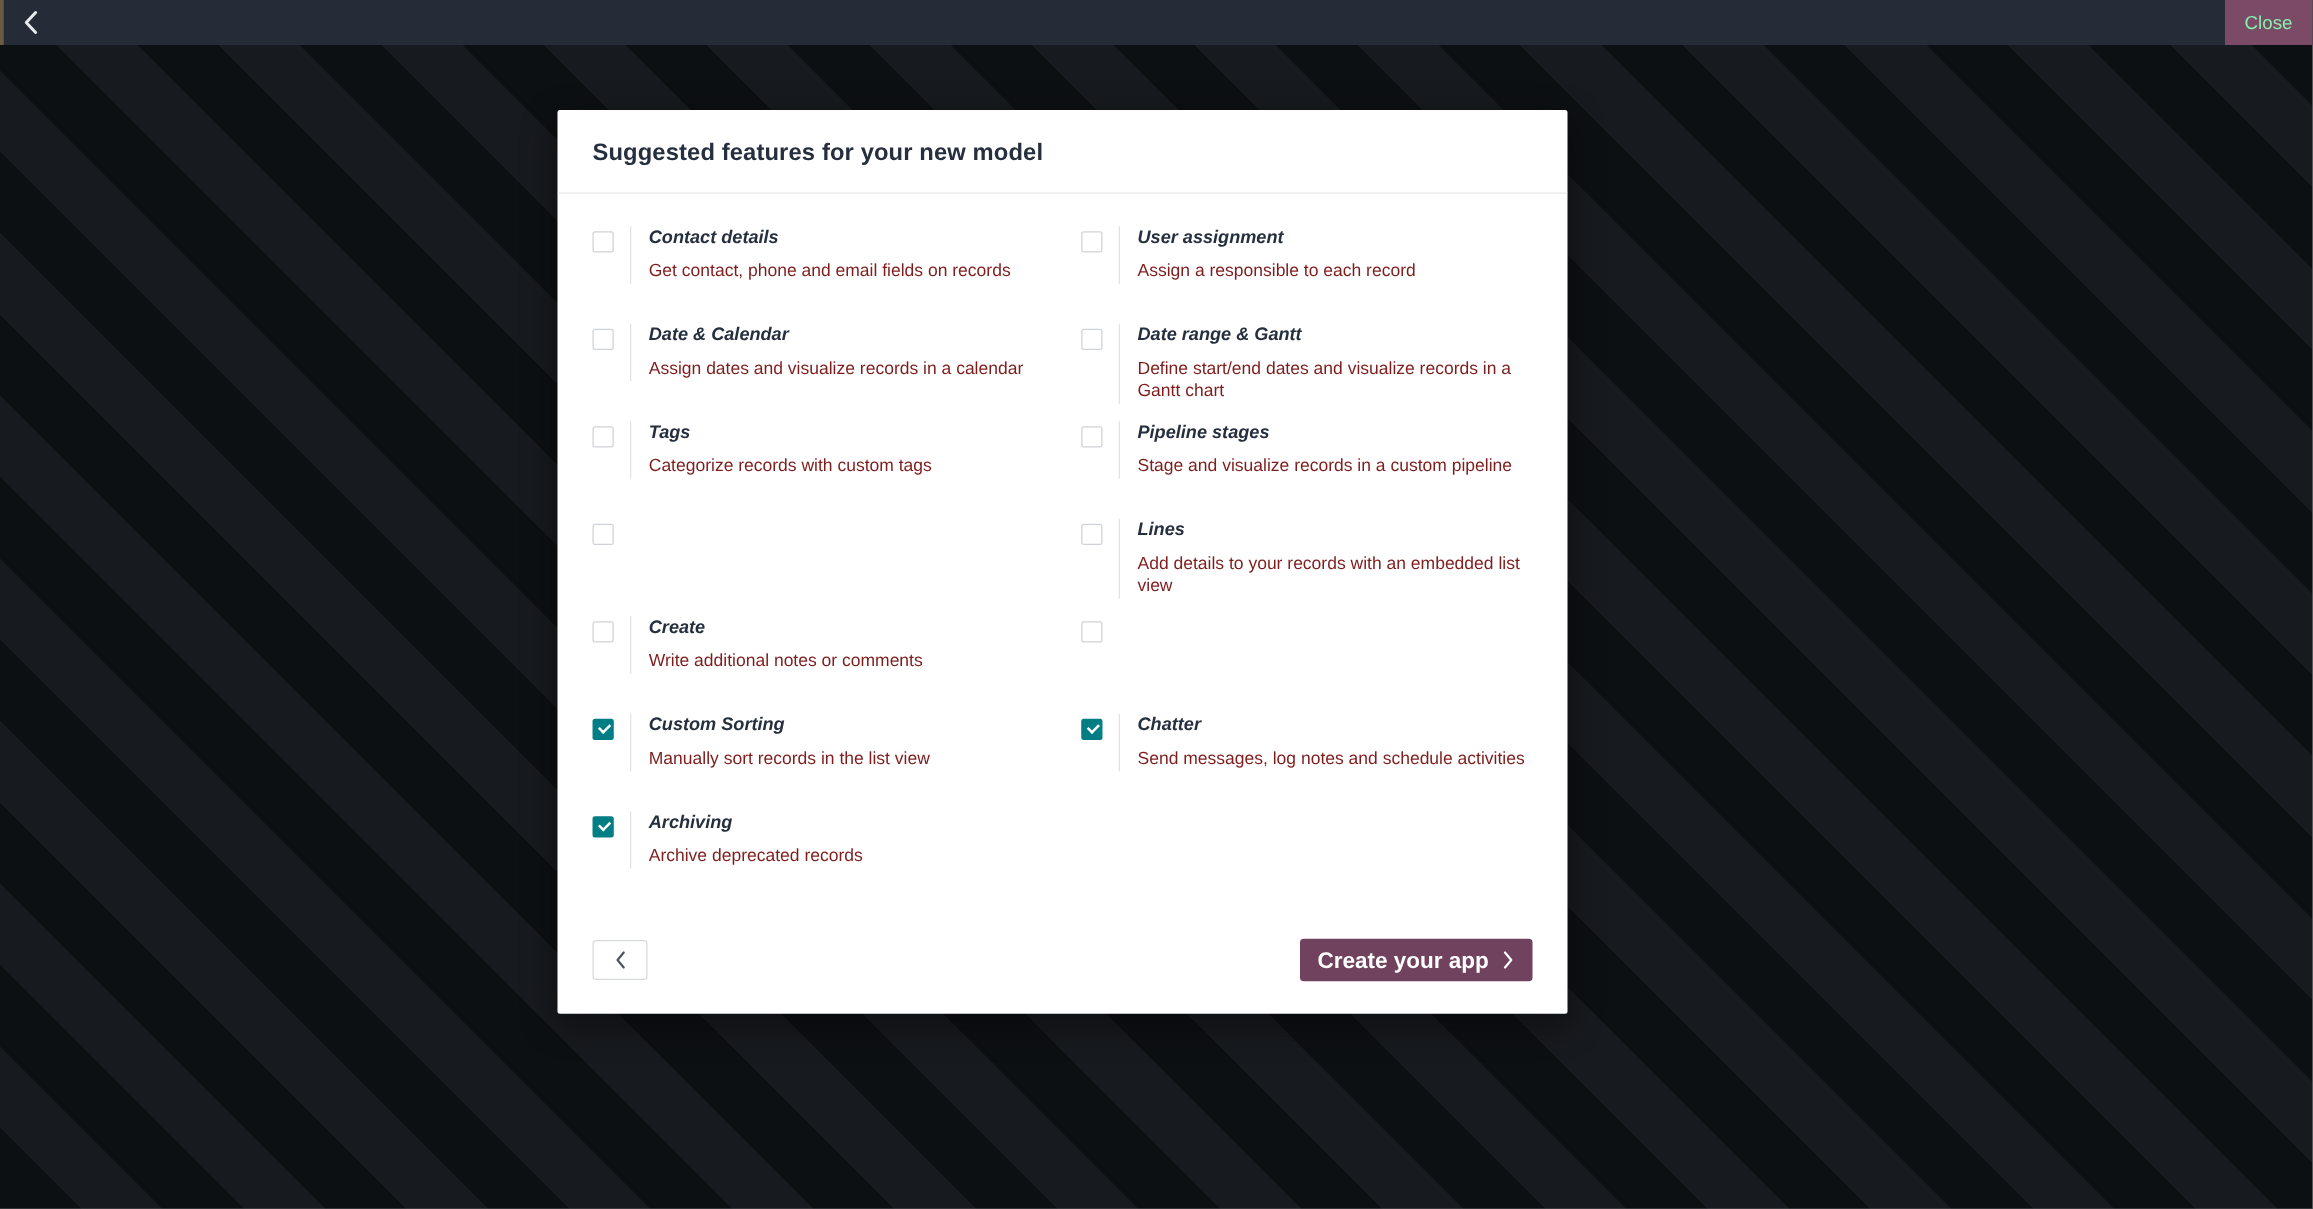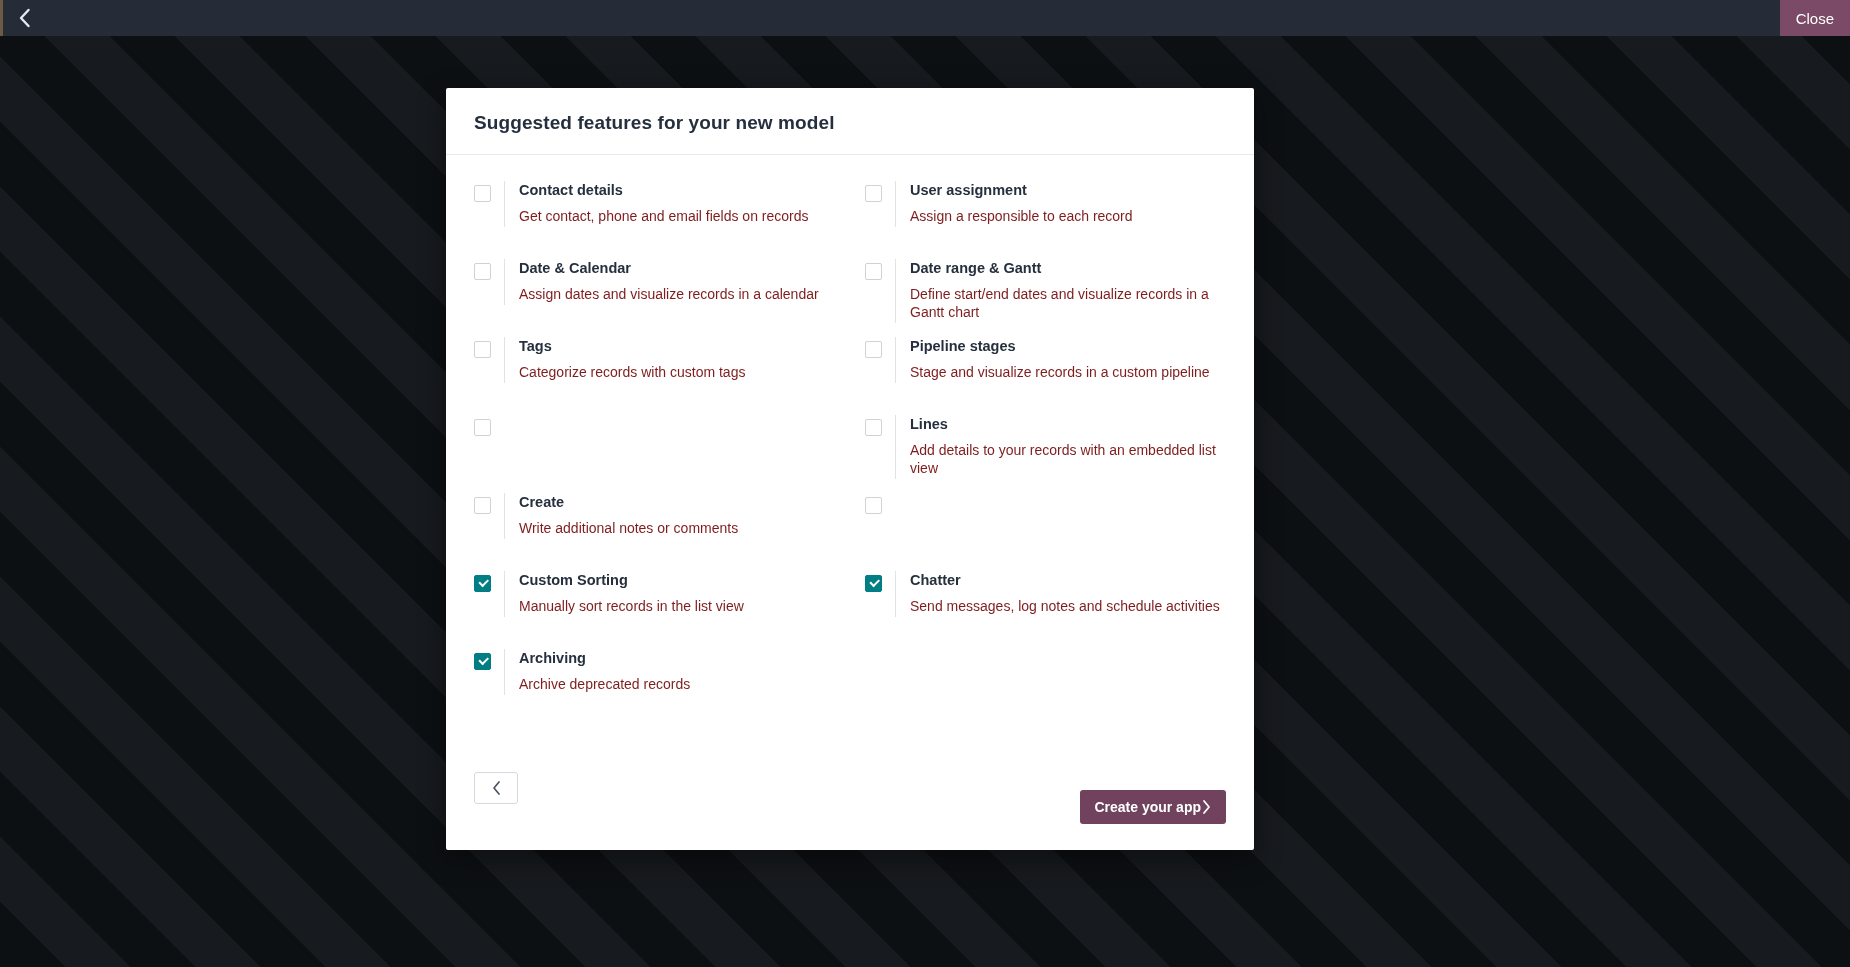--- a/index.html
+++ b/index.html
@@ -55,21 +55,21 @@
   }
   .topbar-back svg { display: block; }
   .close-btn {
     display: flex;
     align-items: center;
     justify-content: center;
     min-width: 68px;
     padding: 0 16px;
     height: 36px;
     background: #7b4a66;
-    color: #ffffff;
+    color: #86efac;
     font-size: 15px;
     font-weight: 400;
     cursor: pointer;
     user-select: none;
   }
 
   
   #dialog {
     position: absolute;
     left: 446px;
@@ -151,20 +151,21 @@
     padding-left: 14px;
     padding-bottom: 2px;
   }
   .feature-label {
     display: block;
     font-size: 14.5px;
     font-weight: bold;
     color: #252f3e;
     line-height: 18px;
     cursor: pointer;
+    font-style: italic;
   }
   .feature-desc {
     display: block;
     margin-top: 8px;
     font-size: 14px;
     font-weight: 400;
     color: #7f1d1d;
     line-height: 18px;
   }
 
@@ -183,31 +184,31 @@
     background: #ffffff;
     display: flex;
     align-items: center;
     justify-content: center;
     cursor: pointer;
     padding: 0;
   }
   .btn-primary {
     display: inline-flex;
     align-items: center;
+    gap: 10px;
     height: 34px;
     padding: 0 14px;
     background: #71425e;
     color: #ffffff;
     border: none;
     border-radius: 3px;
-    font-size: 14px;
+    font-size: 18px;
     font-weight: bold;
     font-family: "Liberation Sans", sans-serif;
     cursor: pointer;
-    margin-top: 39px;
   }
   .chev { display: block; }
 </style>
 </head>
 <body>
 
 <div id="app">
 
   <div id="topbar">
     <div id="topbar-left-accent"></div>

